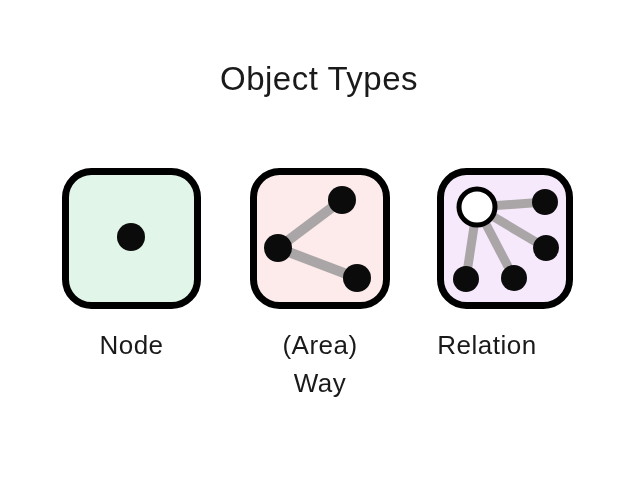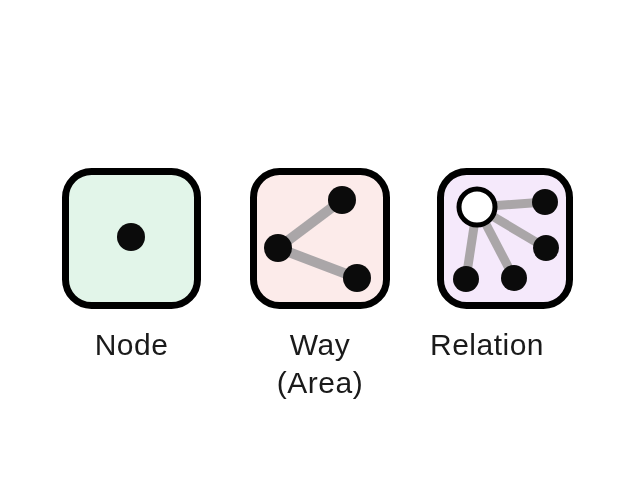--- a/index.html
+++ b/index.html
@@ -24,31 +24,32 @@
     letter-spacing: 0.5px;
   }
   .objbox {
     position: absolute;
     display: block;
   }
   .label {
     position: absolute;
     transform: translateX(-50%);
     text-align: center;
-    font-size: 30px;
+    font-size: 26px;
     line-height: 38px;
     letter-spacing: 0.5px;
     white-space: nowrap;
   }
 </style>
 </head>
 <body>
 
 <div id="canvas">
 
+  <h1 class="title">Object Types</h1>
 
   <svg class="objbox" xmlns="http://www.w3.org/2000/svg" width="139" height="141" viewBox="0 0 139 141" style="left: 62px; top: 168px;">
       <rect x="3.5" y="3.5" width="132" height="134" rx="26" fill="#e2f5e9" stroke="#000000" stroke-width="7"></rect>
       <circle cx="69" cy="69" r="14" fill="#0b0b0b"></circle>
     </svg>
   <svg class="objbox" xmlns="http://www.w3.org/2000/svg" width="140" height="141" viewBox="0 0 140 141" style="left: 250px; top: 168px;">
       <rect x="3.5" y="3.5" width="133" height="134" rx="26" fill="#fcebea" stroke="#000000" stroke-width="7"></rect>
       <line x1="92" y1="32" x2="28" y2="80" stroke="#aaa6a8" stroke-width="10"></line>
       <line x1="28" y1="80" x2="107" y2="110" stroke="#aaa6a8" stroke-width="10"></line>
       <circle cx="92" cy="32" r="14" fill="#0b0b0b"></circle>
@@ -66,21 +67,21 @@
       <circle cx="109" cy="80" r="13" fill="#0b0b0b"></circle>
       <circle cx="77" cy="110" r="13" fill="#0b0b0b"></circle>
       <circle cx="29" cy="111" r="13" fill="#0b0b0b"></circle>
     </svg>
 
   <div class="label" style="left: 131.5px; top: 326px;">
     <div>Node</div>
   </div>
 
   <div class="label" style="left: 320px; top: 326px;">
+    <div>(Area)</div>
     <div>Way</div>
-    <div>(Area)</div>
   </div>
 
   <div class="label" style="left: 487px; top: 326px;">
     <div>Relation</div>
   </div>
 
 </div>
 
 </body></html>

